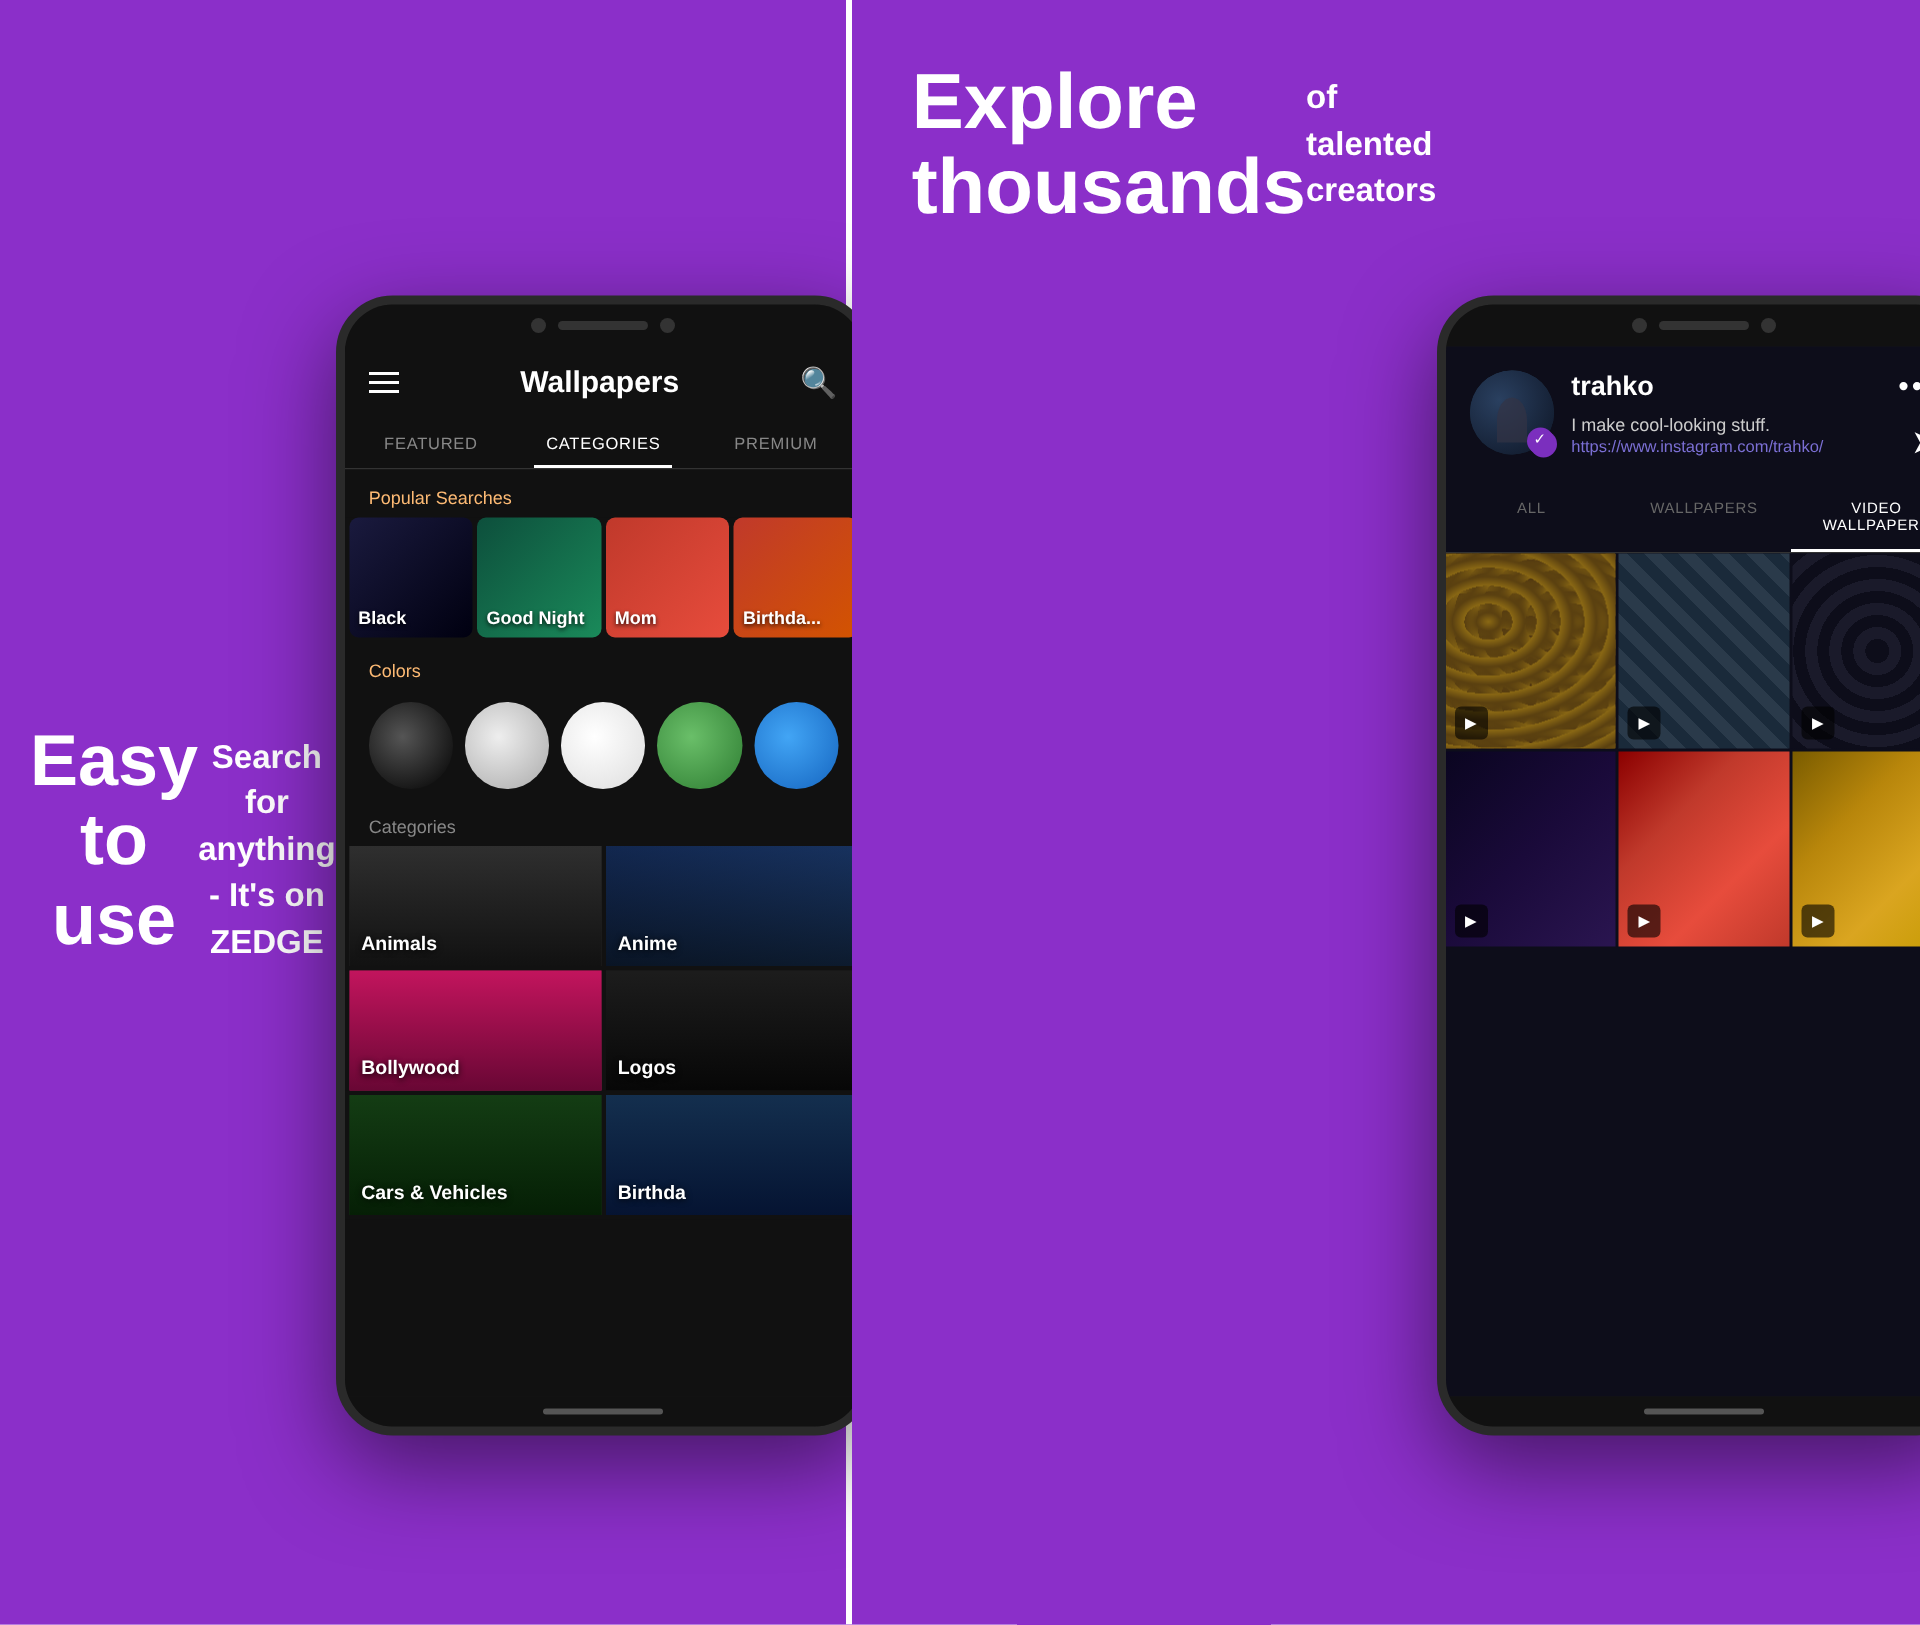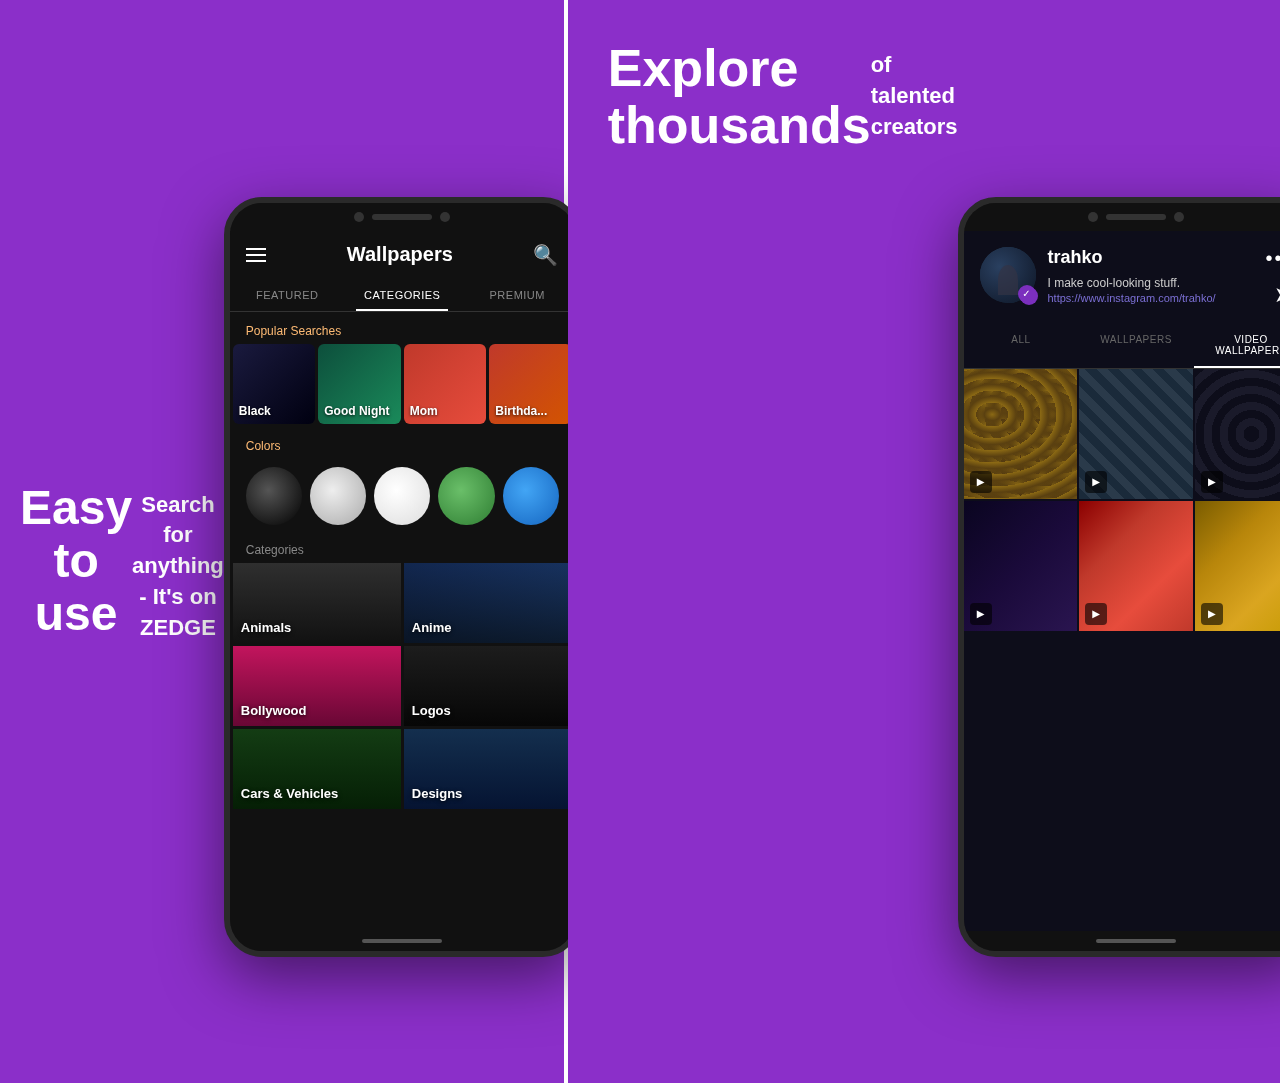--- a/index.html
+++ b/index.html
@@ -483,21 +483,21 @@
           </div>
           <div class="category-thumb" style="background: linear-gradient(180deg, rgba(20,20,20,0.4) 0%, rgba(0,0,0,0.8) 100%), #222;">
             <span class="category-label">Logos</span>
           </div>
         </div>
         <div class="categories-grid" style="margin-top:3px; padding-bottom:3px;">
           <div class="category-thumb" style="background: linear-gradient(180deg, rgba(10,40,10,0.4) 0%, rgba(0,20,0,0.8) 100%), #1a4a1a;">
             <span class="category-label">Cars &amp; Vehicles</span>
           </div>
           <div class="category-thumb" style="background: linear-gradient(180deg, rgba(10,30,60,0.4) 0%, rgba(0,10,40,0.8) 100%), #1a3a5a;">
-            <span class="category-label">Designs</span>
+            <span class="category-label">Birthda</span>
           </div>
         </div>
       </div>
 
       <div class="phone-bottom-bar">
         <div class="home-indicator"></div>
       </div>
     </div>
   </div>
 </div>

